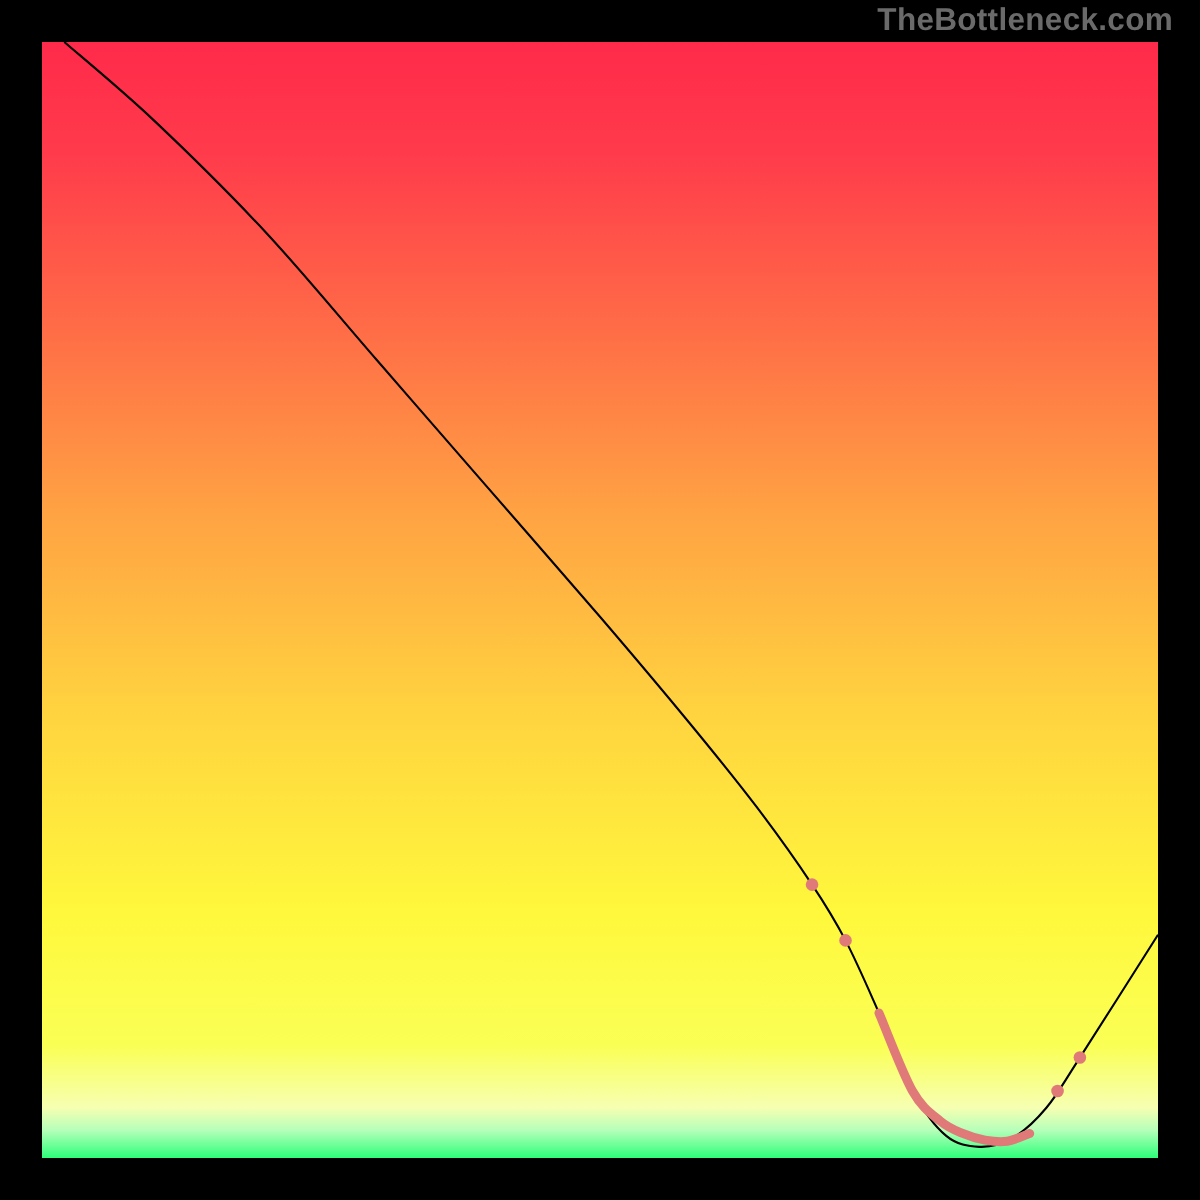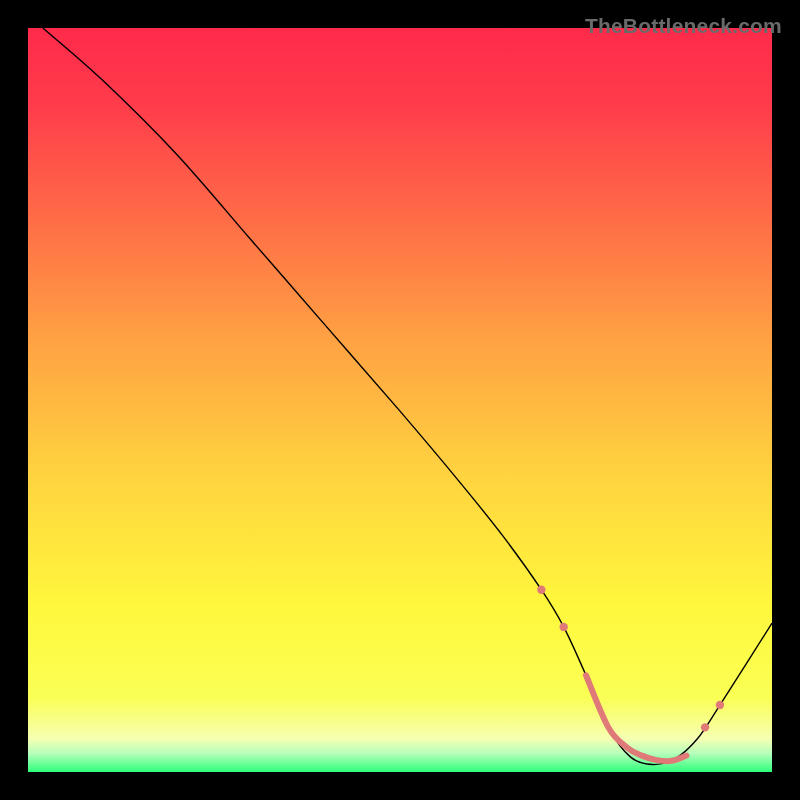--- a/index.html
+++ b/index.html
@@ -5,21 +5,21 @@
   html, body {
     margin: 0;
     padding: 0;
     width: 800px;
     height: 800px;
     background: #000;
     overflow: hidden;
   }
   .watermark {
     position: absolute;
-    top: 14px;
+    top: 2px;
     right: 18px;
     font-family: Arial, Helvetica, sans-serif;
     font-size: 21px;
     font-weight: 600;
     color: #6a6a6a;
     letter-spacing: 0.2px;
     z-index: 50;
   }
   .canvas-wrap {
     position: absolute;

